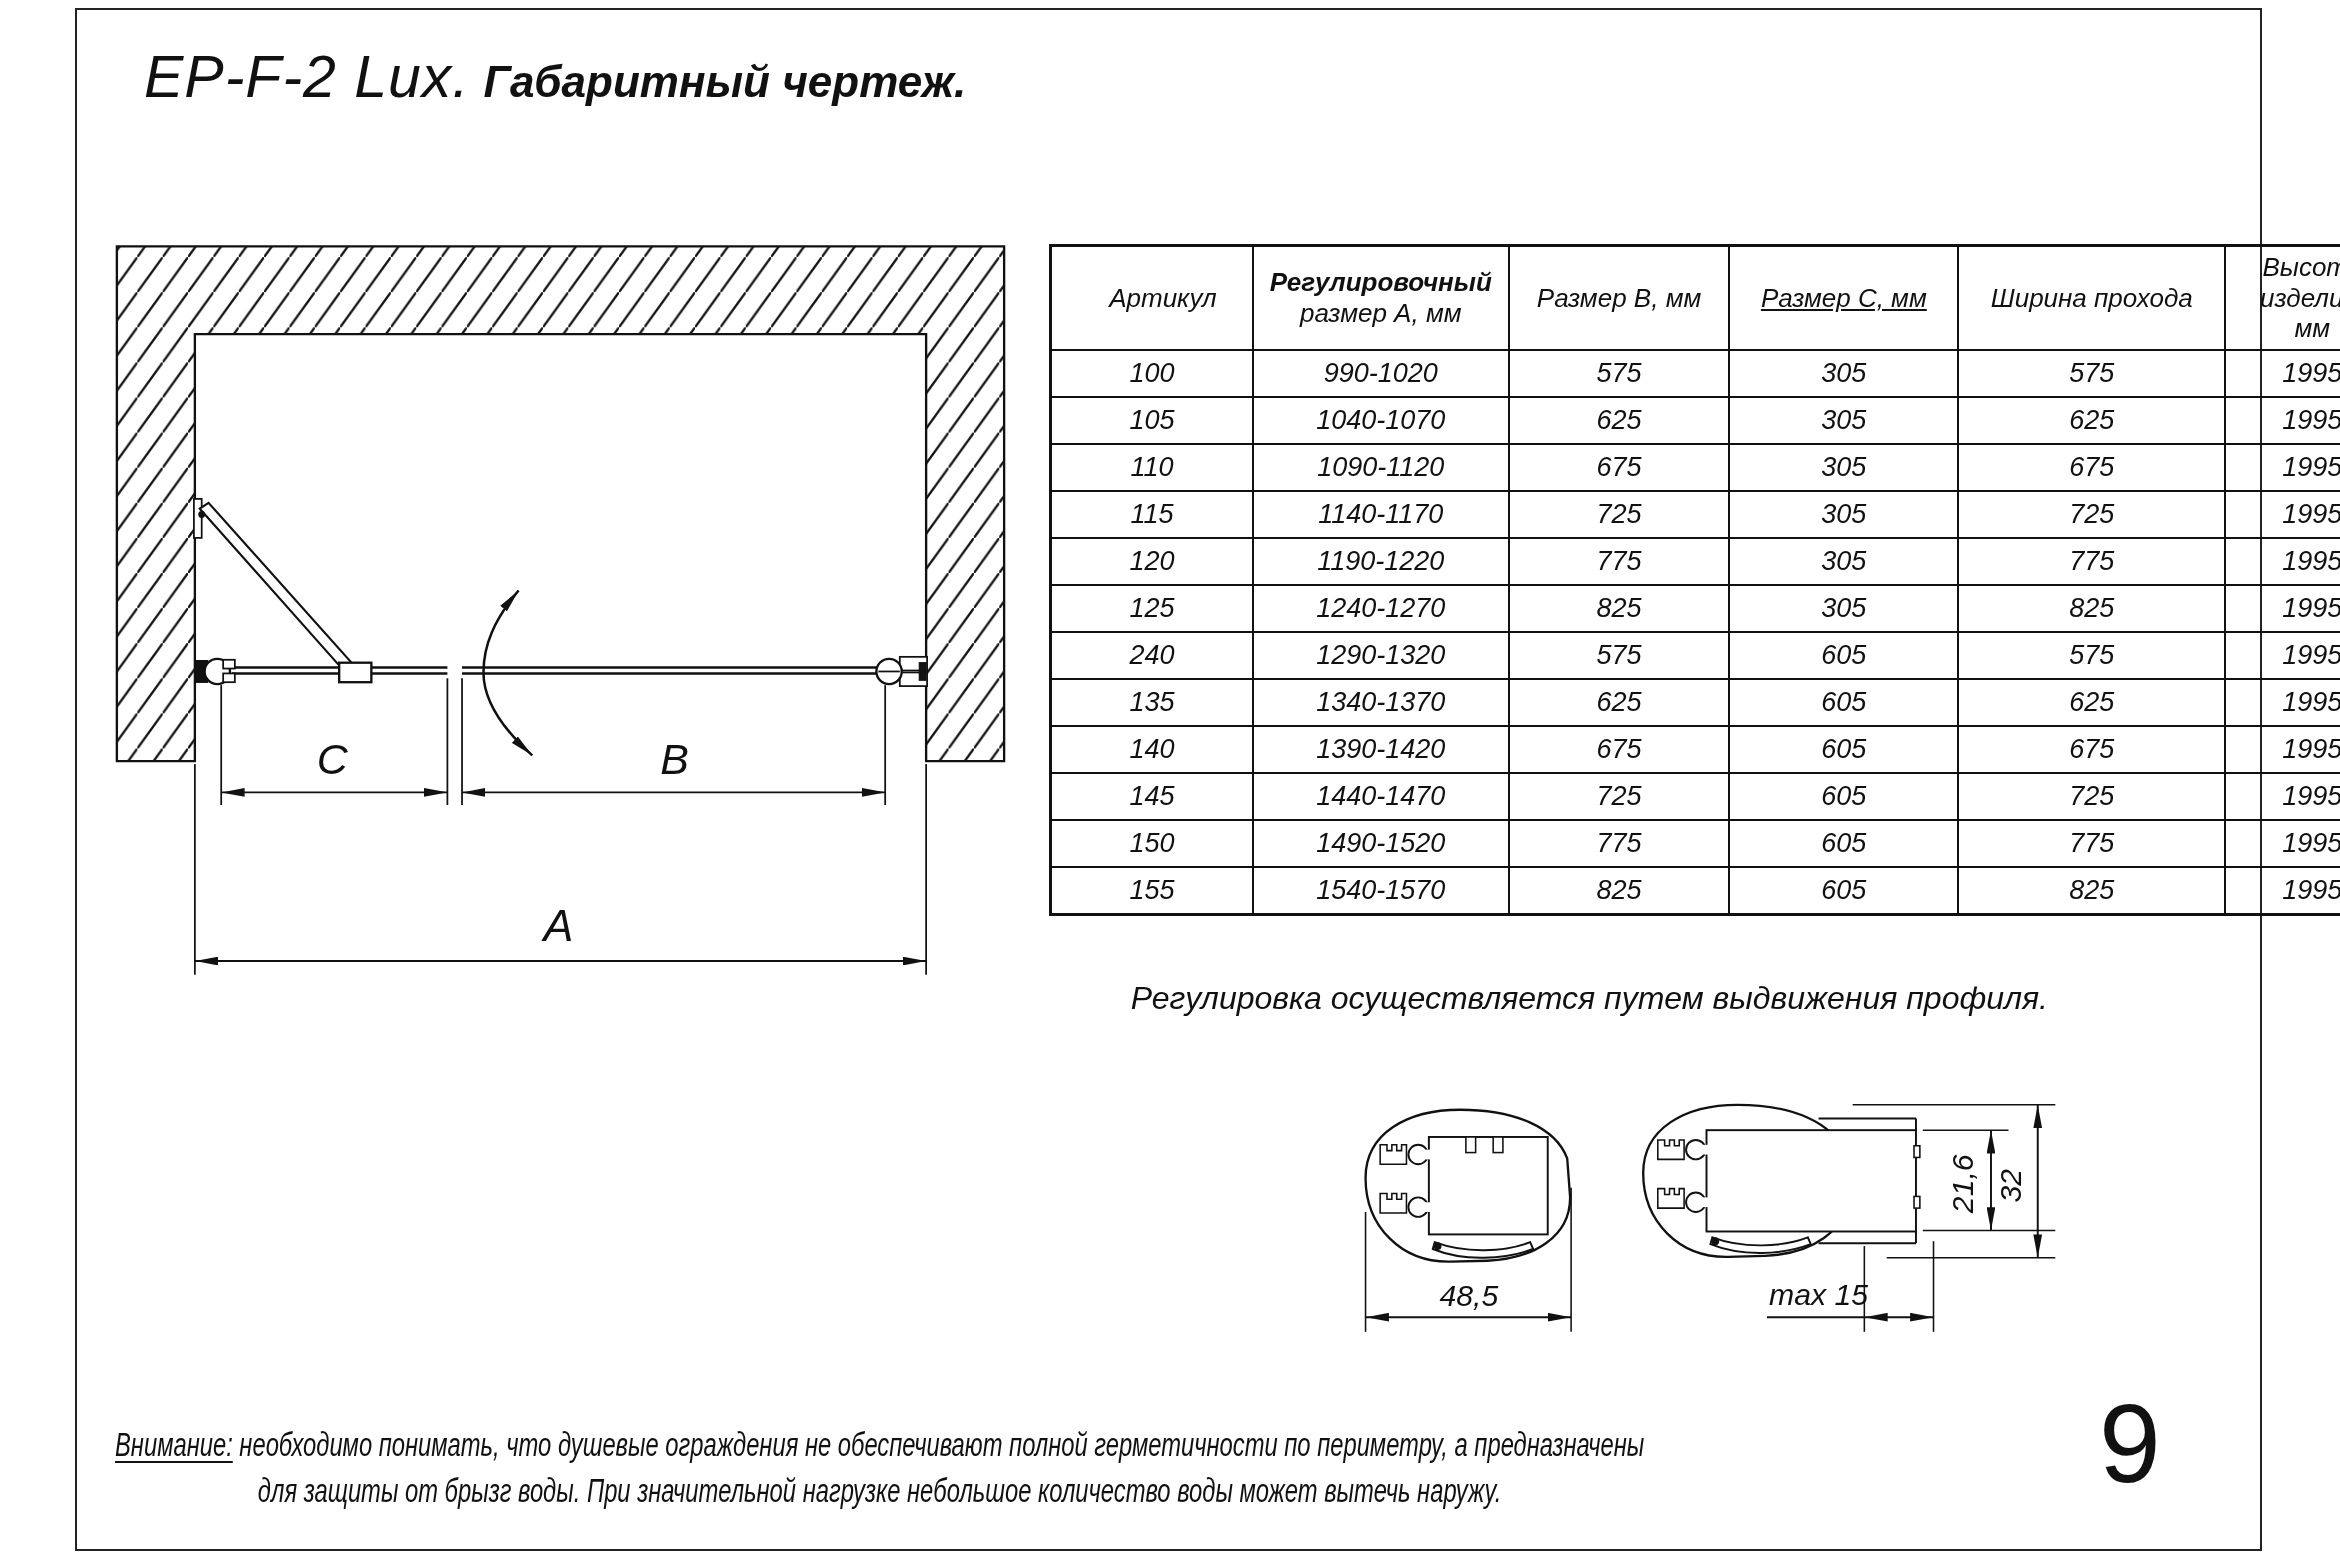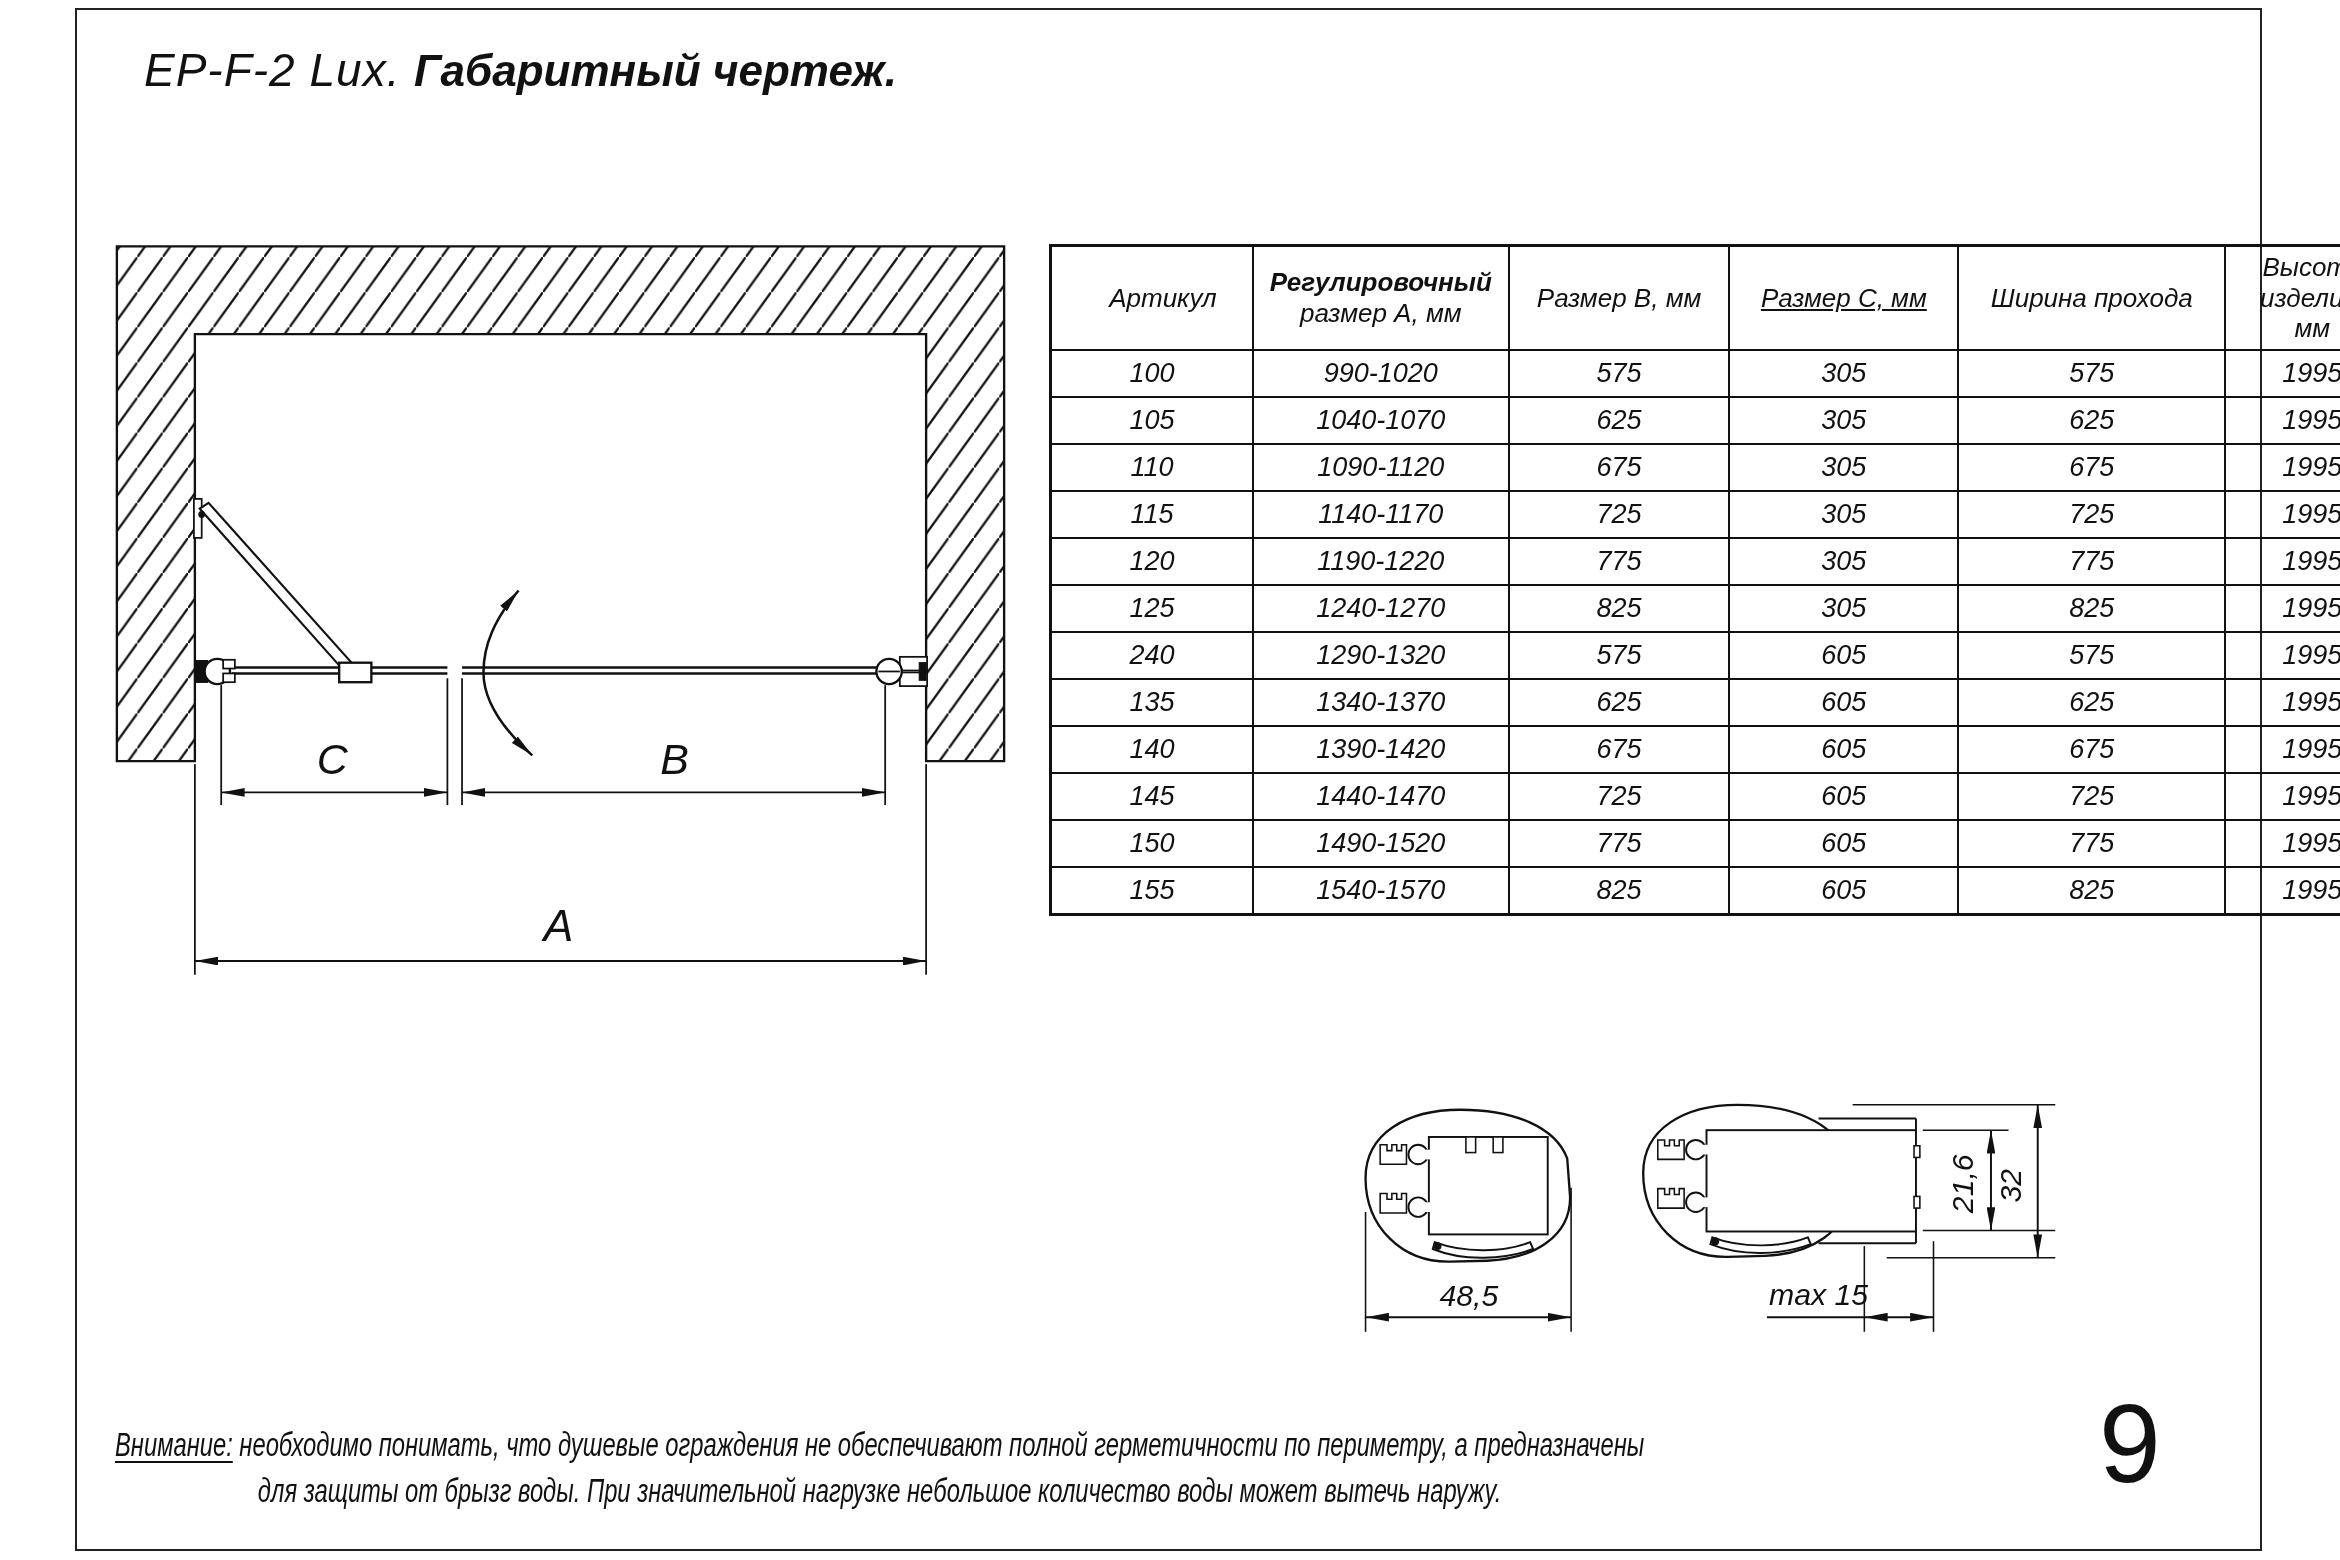--- a/index.html
+++ b/index.html
@@ -2,21 +2,21 @@
 <html><head>
 <meta charset="utf-8">
 <style>
   html,body{margin:0;padding:0;background:#fff;}
   body{width:2341px;height:1560px;position:relative;overflow:hidden;
        font-family:"Liberation Sans",sans-serif;color:#111;}
   .frame{position:absolute;left:75px;top:7.8px;width:2187px;height:1543px;
          border:2.9px solid #222;box-sizing:border-box;}
   
   .title{position:absolute;left:144px;top:43px;white-space:nowrap;}
-  .title .model{font-size:46px;font-style:italic;letter-spacing:1px;}
+  .title .model{font-size:59px;font-style:italic;letter-spacing:1px;}
   .title .caption{font-size:44px;font-style:italic;margin-left:13.7px;font-weight:bold;}
   
   .niche-svg{position:absolute;left:112px;top:222px;}
   .profiles-svg{position:absolute;left:1326px;top:1061px;}
   .dtx{font-family:"Liberation Sans",sans-serif;font-style:italic;fill:#111;}
   
   .tblwrap{position:absolute;left:1049px;top:244px;width:1192px;}
   table.sizes{border-collapse:collapse;width:100%;table-layout:fixed;
               font-style:italic;}
   table.sizes th,table.sizes td{border:2px solid #111;text-align:center;
@@ -235,20 +235,21 @@
           <td>825</td>
           <td>605</td>
           <td>825</td>
           <td>1995</td>
         </tr>
       </tbody>
   </table>
 </div>
 
 <div class="notes">
+  <div>Регулировка осуществляется путем выдвижения профиля.</div>
 </div>
 
 <svg class="profiles-svg" width="800" height="302" viewBox="0 0 820 310">
   <defs>
     <marker id="arr2" viewBox="0 0 24 9" refX="24" refY="4.5" markerUnits="userSpaceOnUse" markerWidth="24" markerHeight="9" orient="auto-start-reverse">
       <path d="M24,4.5 L0,0 L0,9 Z" fill="#111"></path>
     </marker>
   </defs>
 
   <g transform="translate(15,40)">

